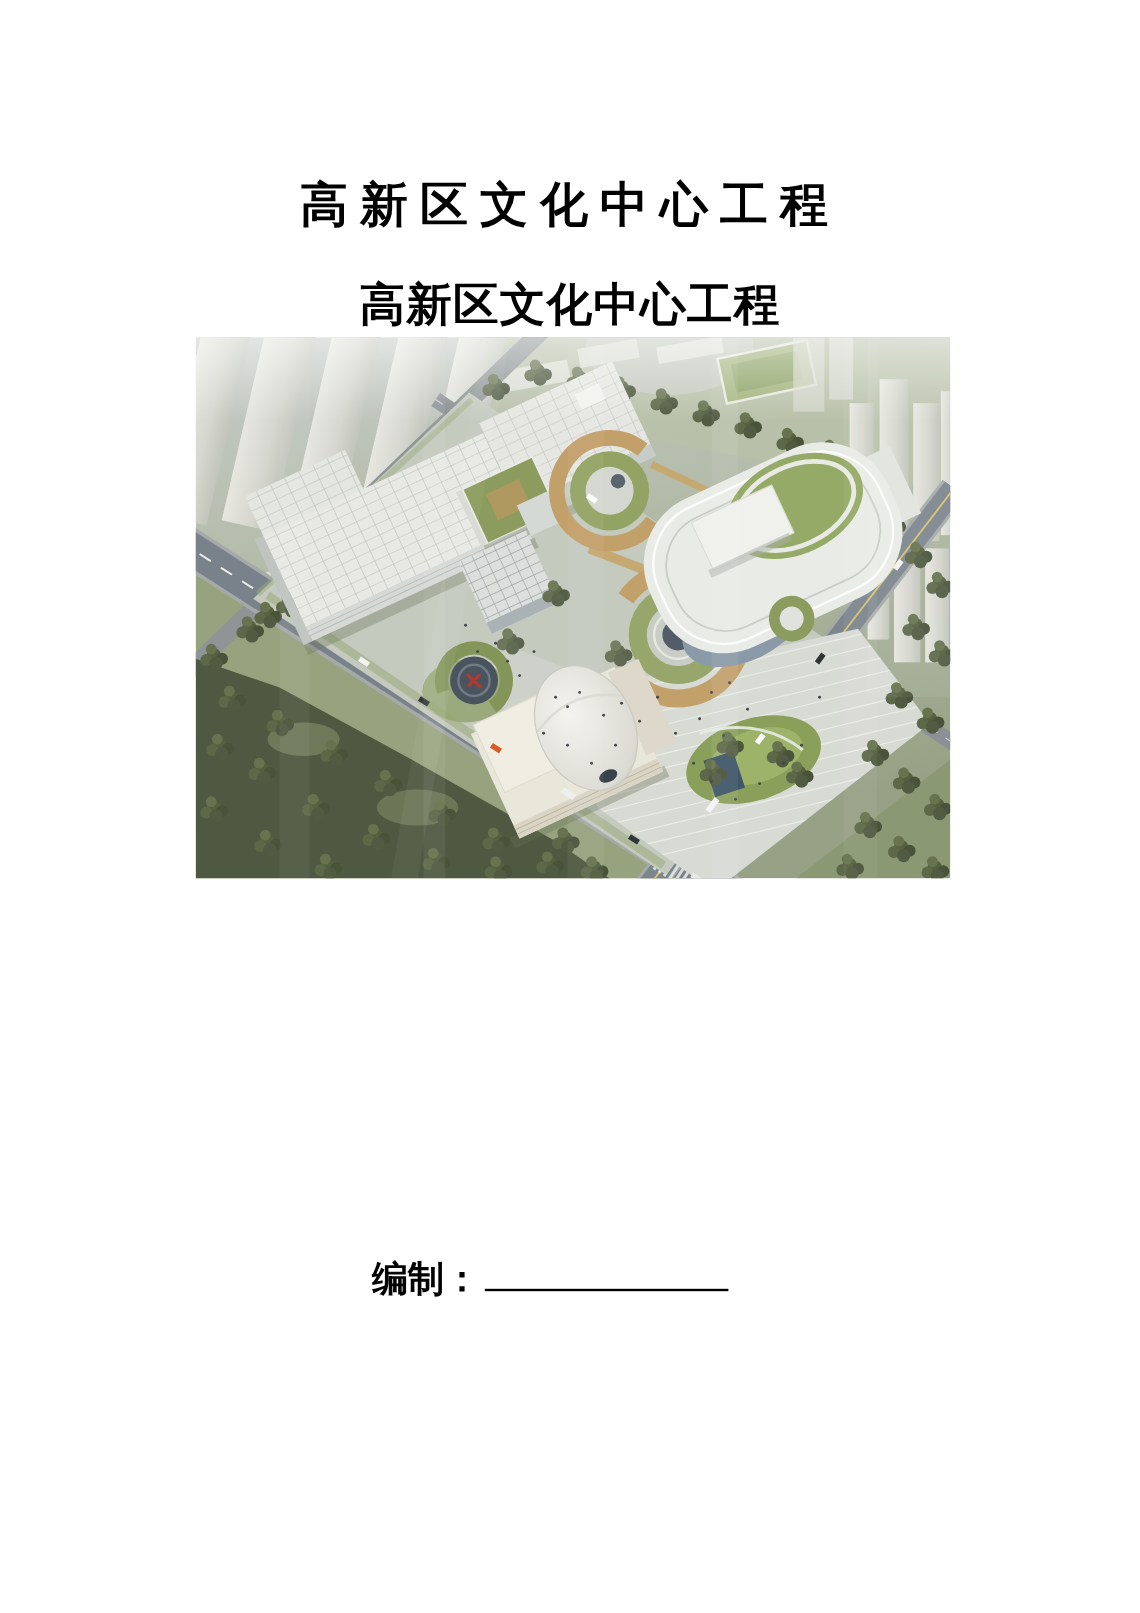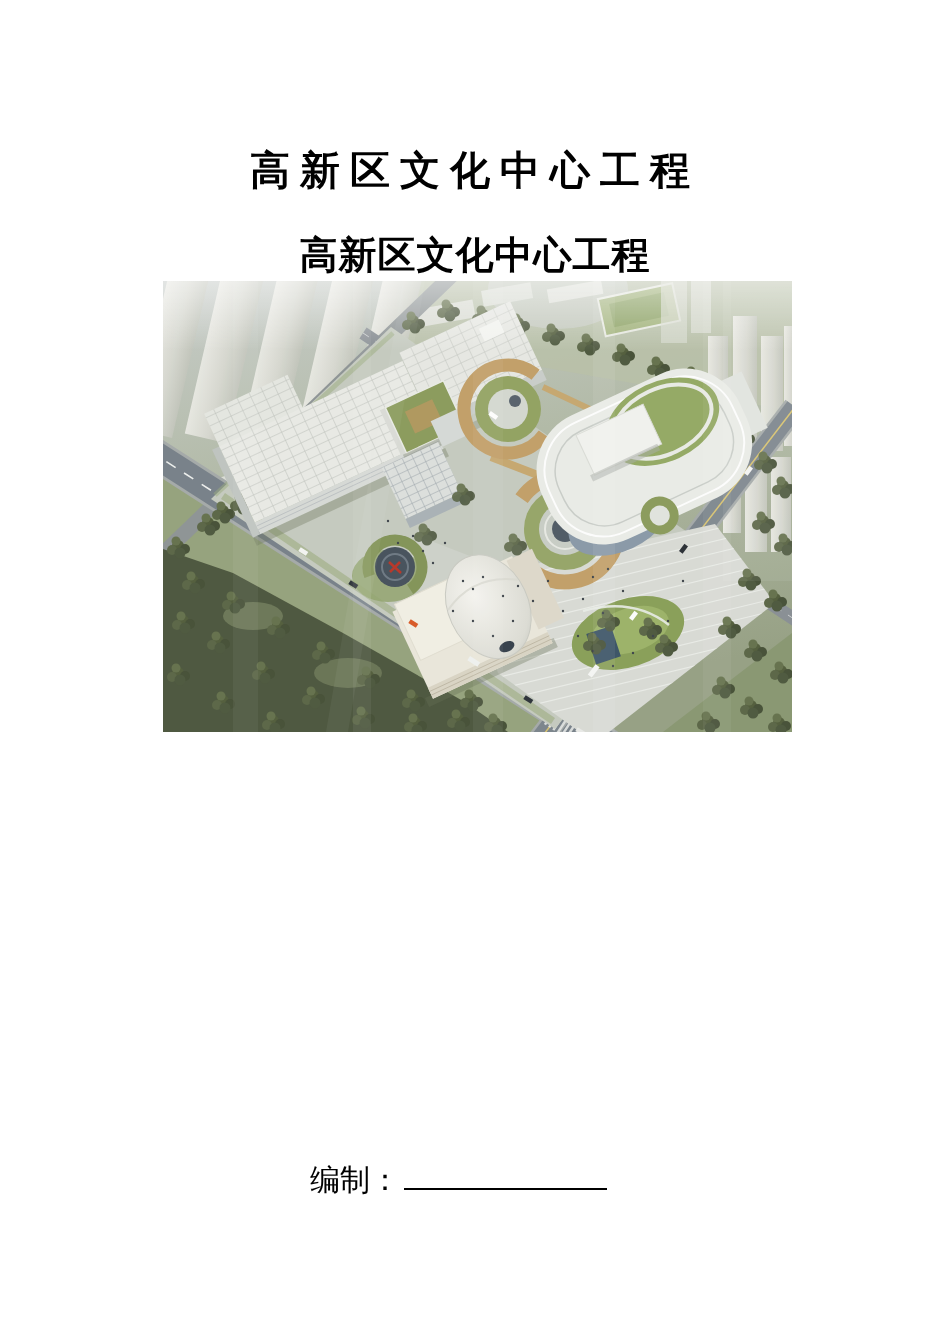--- a/index.html
+++ b/index.html
@@ -20,22 +20,22 @@
     line-height:1;
   }
   .doc-title.line1{top:151px;font-size:40px;letter-spacing:10px;}
   .doc-title.line2{top:236px;font-size:38px;letter-spacing:1px;}
   .render-wrap{
     position:absolute;left:163px;top:281px;width:629px;height:451px;
     overflow:hidden;
   }
   .render-wrap svg{display:block;width:629px;height:451px;}
   .author-line{
-    position:absolute;left:310px;top:1158px;
-    font-weight:normal;font-size:30px;line-height:1.25;
+    position:absolute;left:310px;top:1044px;
+    font-weight:bold;font-size:30px;line-height:1.25;
     white-space:nowrap;
   }
   .author-blank{
     display:inline-block;
     width:203px;height:30px;
     border-bottom:2.5px solid #000;
     margin-left:4px;
   }
 </style>
 </head>

